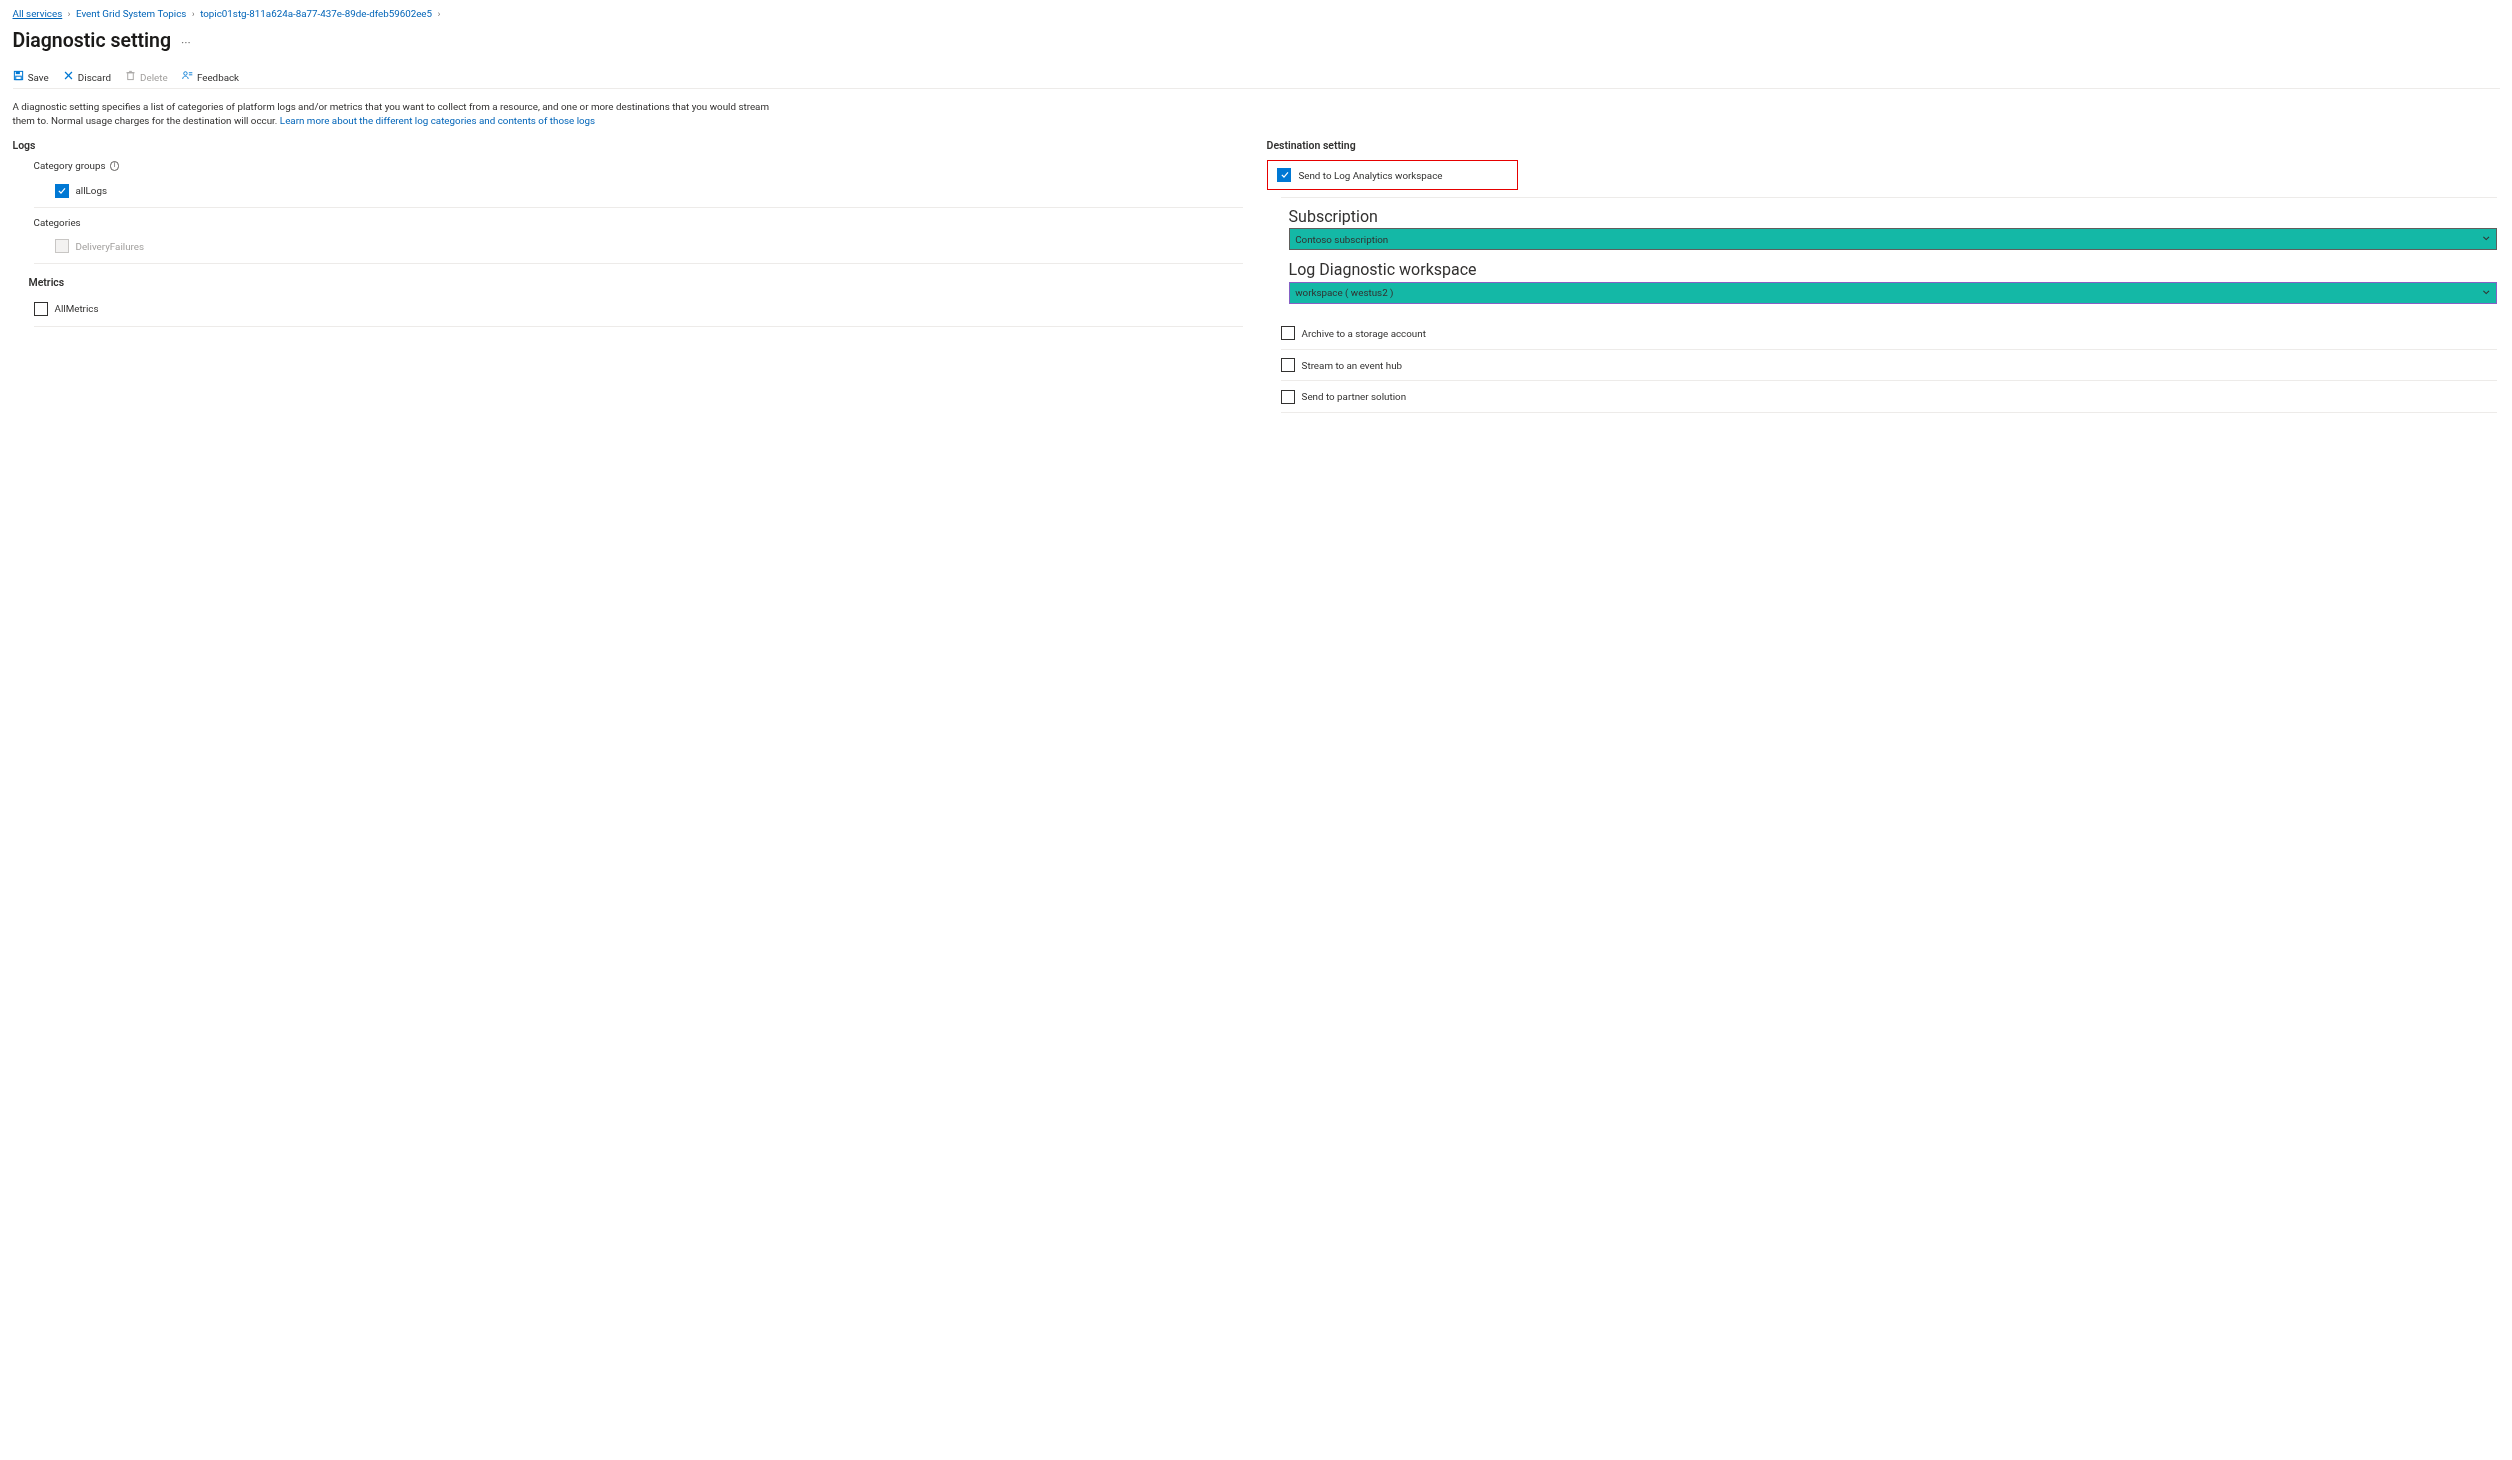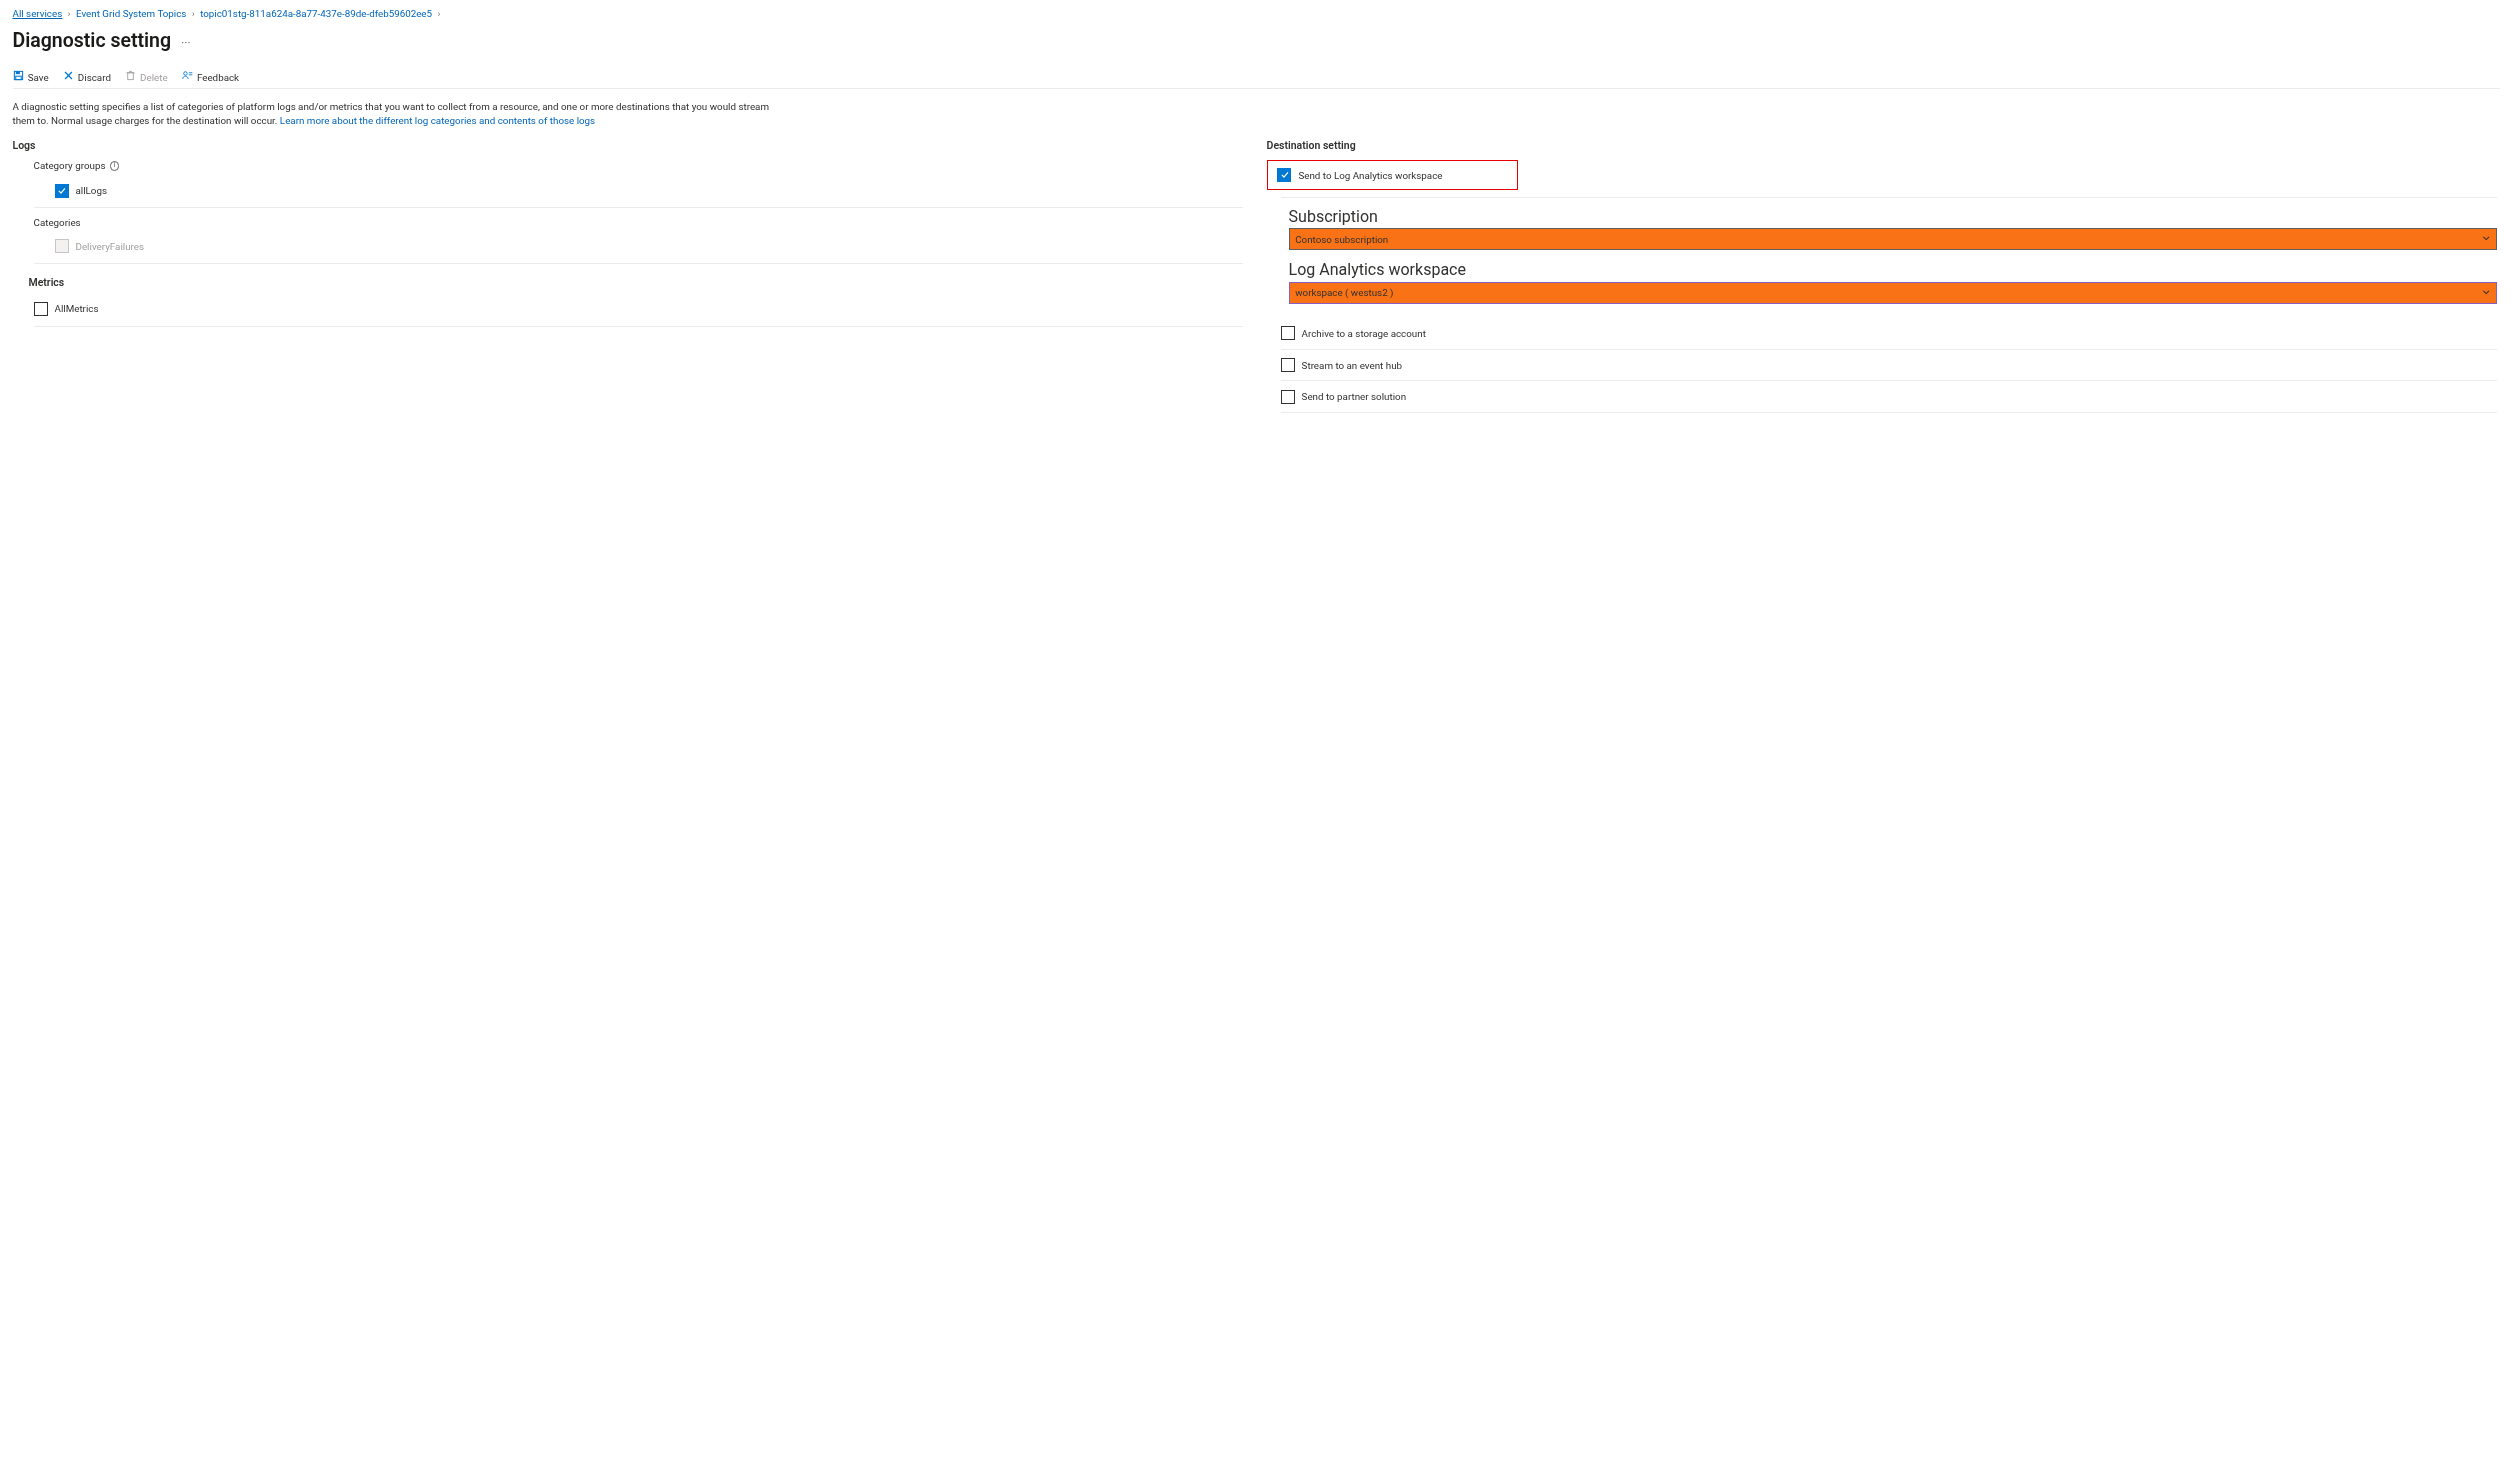--- a/index.html
+++ b/index.html
@@ -64,21 +64,21 @@
   .divider { border-bottom: 0.7px solid #edebe9; margin: 5.6px 0 8.4px 21px; }
   .divider-full { border-bottom: 0.7px solid #edebe9; margin: 5.6px 0 8.4px 0; }
   .dest-highlight { border: 1.4px solid #e60000; padding: 7px 9.8px; margin-bottom: 7px; width: 251px; }
   .dest-highlight .chk-row { padding: 0; }
   .dest-indent { padding-left: 22px; }
   .field { margin-bottom: 9.8px; }
   .field-label { font-size: 16px; margin-bottom: 2.8px; display:block; }
   .dropdown { position: relative; width: 100%; }
   .dropdown-box {
     display:flex; align-items:center; justify-content:space-between;
-    height: 22px; padding: 0 5.6px; border: 0.7px solid #605e5c; background:#f97316;
+    height: 22px; padding: 0 5.6px; border: 0.7px solid #605e5c; background:#14b8a6;
     font-size:9.8px; cursor:pointer;
   }
   .dropdown-box.accent { border-color:#8661c5; }
   .chev-down { width:8.4px; height:8.4px; }
   .dest-section { padding-left:0; }
   .dest-item { display:flex; align-items:center; gap:7px; padding: 8.4px 0 8.4px 0; border-bottom:0.7px solid #edebe9; }
   .right-col-inner { padding-right: 2.8px; padding-left:14px; }
   .logs-subgroup-title { font-size:9.8px; color:#323130; margin: 0 0 7px 0; }
 </style>
 </head>
@@ -213,21 +213,21 @@
               <span>
                 <svg class="chev-down" viewBox="0 0 12 12" stroke="#323130" stroke-width="1.5" fill="none">
                     <polyline points="2,4 6,8 10,4"></polyline>
                   </svg>
               </span>
             </div>
           </div>
         </div>
 
         <div class="field">
-          <span class="field-label">Log Analytics workspace</span>
+          <span class="field-label">Log Diagnostic workspace</span>
           <div class="dropdown">
             <div class="dropdown-box accent">
               <span>workspace ( westus2 )</span>
               <span>
                 <svg class="chev-down" viewBox="0 0 12 12" stroke="#323130" stroke-width="1.5" fill="none">
                     <polyline points="2,4 6,8 10,4"></polyline>
                   </svg>
               </span>
             </div>
           </div>

